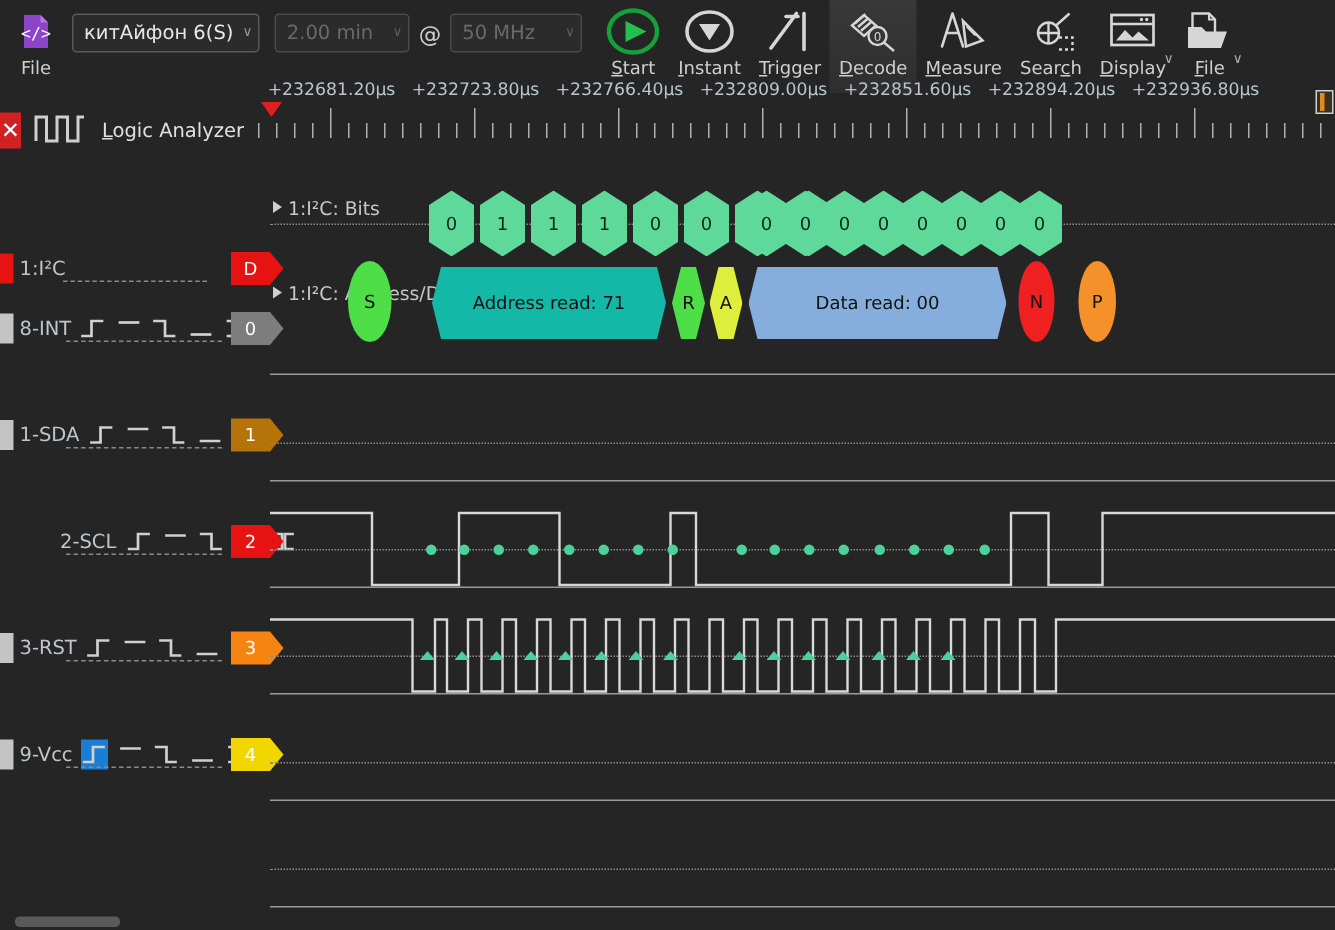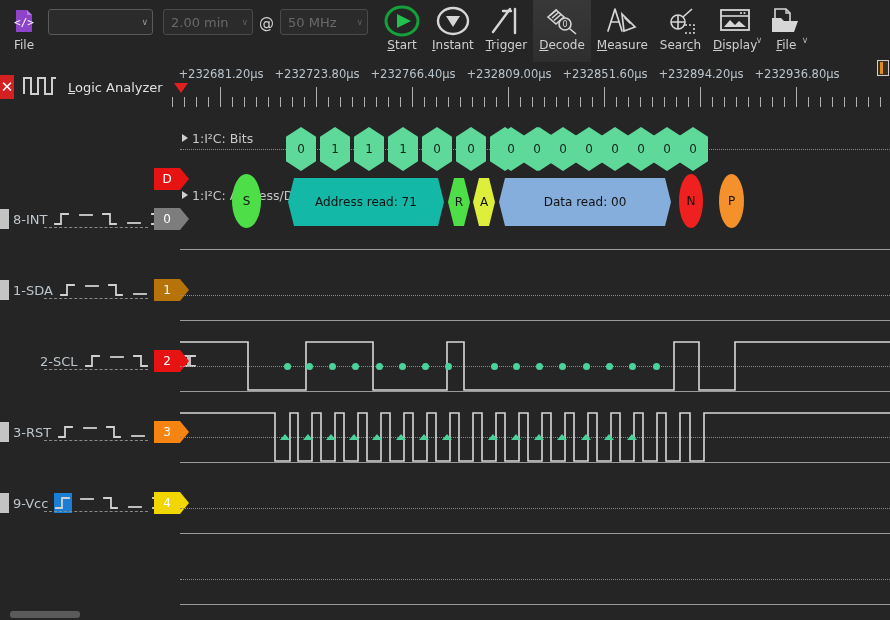--- a/index.html
+++ b/index.html
@@ -78,21 +78,21 @@
     content:''; position:absolute; left:26px; top:0;
     border-top: 11px solid transparent; border-bottom: 11px solid transparent;
     border-left: 9px solid var(--bc);
   }
 
   .trigicons { display:flex; align-items:center; gap:6px; margin-left:6px; }
   .trigicons .ti { width:18px; height:20px; display:flex; align-items:center; justify-content:center; }
   .trigicons .ti.sel { background:#1a7fd4; }
 
   
-  .timeline { position:absolute; left:180px; top:65px; width:710px; height:50px;text-align:center; }
+  .timeline { position:absolute; left:180px; top:50px; width:710px; height:50px;text-align:center; }
   .tick-label { position:absolute; top:2px; font-size:11.5px; color:#b9c4cc; transform: translateX(-50%); white-space:nowrap;}
   .tick { position:absolute; bottom:8px; width:1px; background:#b0b0b0; }
   .tick.major { height:20px; }
   .tick.minor { height:10px; }
   .trigmark { position:absolute; left:-6px; bottom:22px; width:0;height:0;
     border-left:7px solid transparent;border-right:7px solid transparent;border-top:10px solid #e02020;}
 
   
   .wavearea { position:absolute; left:180px; top:112px; width:710px; height:508px; }
   .sep { position:absolute; left:0; width:710px; height:1px; background:#9a9a9a; }
@@ -148,20 +148,21 @@
         <svg width="28" height="28" viewBox="0 0 28 28">
           <path d="M6 3 h11 l5 5 v17 h-16 z" fill="#8e44c8"></path>
           <path d="M17 3 v5 h5 z" fill="#b07ae0"></path>
           <text x="14" y="19" font-size="11" fill="#ffffff" text-anchor="middle" font-family="DejaVu Sans Mono, monospace">&lt;/&gt;</text>
         </svg>
       </div>
       <div class="tb-label">File</div>
     </div>
 
     <div class="combo" style="margin-left:4px;min-width:105px;">
+      <span>китАйфон 6(S)</span>
       <span class="caret">∨</span>
     </div>
 
 
     <div class="combo disabled" style="margin-left:10px;min-width:90px;">
       <span>2.00 min</span>
       <span class="caret">∨</span>
     </div>
 
     <div class="at-sign">@</div>
@@ -278,20 +279,26 @@
     <div class="la-header">
       <div class="close-x">✕</div>
       <span style="margin-left:8px;">
         <svg width="36" height="26" viewBox="0 0 36 26">
           <path d="M2 22 L2 6 L9 6 L9 22 L16 22 L16 6 L23 6 L23 22 L30 22 L30 6 L34 6" fill="none" stroke="#cfcfcf" stroke-width="2"></path>
         </svg>
       </span>
       <span class="la-title"><span class="u">L</span>ogic Analyzer</span>
     </div>
 
+    <div class="row-label" style="top:105px;">
+      <div class="colorchip" style="background:#e71313;"></div>
+      <span class="rowname">1:I²C</span>
+      <span class="dashline"></span>
+      <span class="pins">1,2</span>
+    </div>
     <div class="badge" style="--bc:#e71313;background:#e71313;left:154px;top:106px;">
       <span>D</span>
     </div>
 
     <div id="channel-rows">
         <div class="row-label" style="top: 145px;">
           <div class="colorchip" style="background: rgb(196, 196, 196);"></div>
           <span class="rowname">8-INT</span>
           <div class="trigicons">
             <span class="ti">

